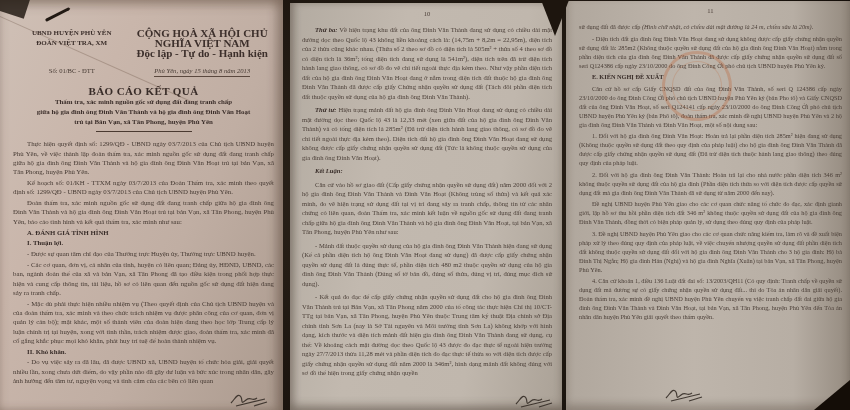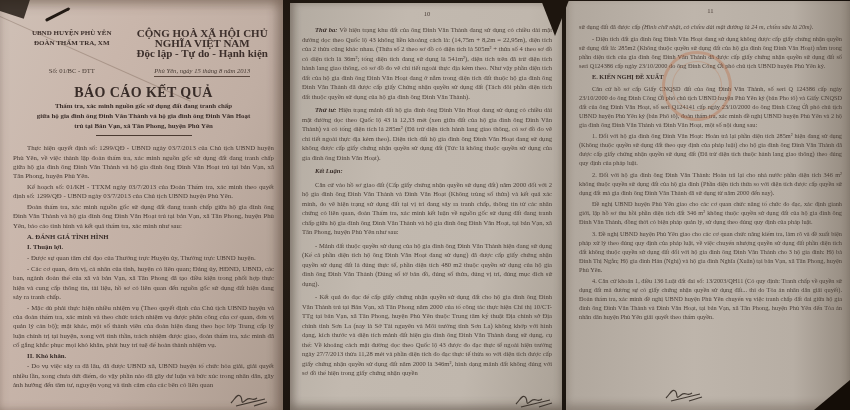--- a/index.html
+++ b/index.html
@@ -16,21 +16,21 @@
     padding:28px 9px 0 13px;
     background:linear-gradient(115deg,#cfc0b6 0%,#c9b6ab 30%,#c0aea3 62%,#ab9a8e 100%);
     box-shadow:inset -7px 0 10px rgba(60,40,28,.30), inset 0 6px 10px rgba(70,50,35,.25);}
   .hdr-row{display:flex;}
   .hdr-left{width:45%;text-align:center;font-weight:bold;font-size:7px;line-height:10px;color:#3c2f2b;}
   .hdr-right{width:55%;text-align:center;font-weight:bold;font-size:11px;line-height:10px;color:#3c2f2b;}
   .num-row{display:flex;margin-top:9px;align-items:flex-start;}
   .num-left{width:45%;text-align:center;font-size:6.6px;color:#463a33;}
   .num-right{width:55%;text-align:center;font-size:6.6px;}
   .dateline{display:inline-block;font-style:italic;padding-bottom:2px;border-bottom:1px solid #5a483e;color:#463a33;}
-  .title{margin-top:8px;text-align:center;font-weight:bold;font-size:14px;letter-spacing:.4px;color:#382c28;}
+  .title{margin-top:8px;text-align:center;font-weight:bold;font-size:11px;letter-spacing:.4px;color:#382c28;}
   .subtitle{text-align:center;font-weight:bold;font-size:6.9px;line-height:9.8px;color:#3c2f2b;}
   .title-rule{width:96px;border-top:1.2px solid #4a3a31;margin:5px auto 7px;}
   .body1{font-size:6.8px;line-height:9.3px;text-align:justify;}
   .body1 p{margin:0 0 1.5px;text-indent:14px;}
   .h-bold{font-weight:bold;color:#392d29;}
   
   .page2{left:290px;top:3px;width:272px;height:407px;
     padding:5px 10px 0 12px;
     background:linear-gradient(100deg,#b3aba1 0%,#c2b9af 35%,#c0b7ad 70%,#aaa196 100%);
     box-shadow:inset 0 -5px 8px rgba(45,32,22,.30), inset 5px 0 7px rgba(45,32,22,.22);}
@@ -69,21 +69,21 @@
 <div class="stage">
 
   <div class="page page1">
     <div class="corner-mark"></div>
     <div class="staple"></div>
     <div class="crease"></div>
 
     <div class="hdr-row">
       <div class="hdr-left">
         <div>UBND HUYỆN PHÙ YÊN</div>
-        <div>ĐOÀN THẨM TRA, XM</div>
+        <div>ĐOÀN VIỆT TRA, XM</div>
       </div>
       <div class="hdr-right">
         <div>CỘNG HOÀ XÃ HỘI CHỦ NGHĨA VIỆT NAM</div>
         <div>Độc lập - Tự do - Hạnh kiện</div>
       </div>
     </div>
 
     <div class="num-row">
       <div class="num-left">Số: 01/BC - ĐTT</div>
       <div class="num-right">

